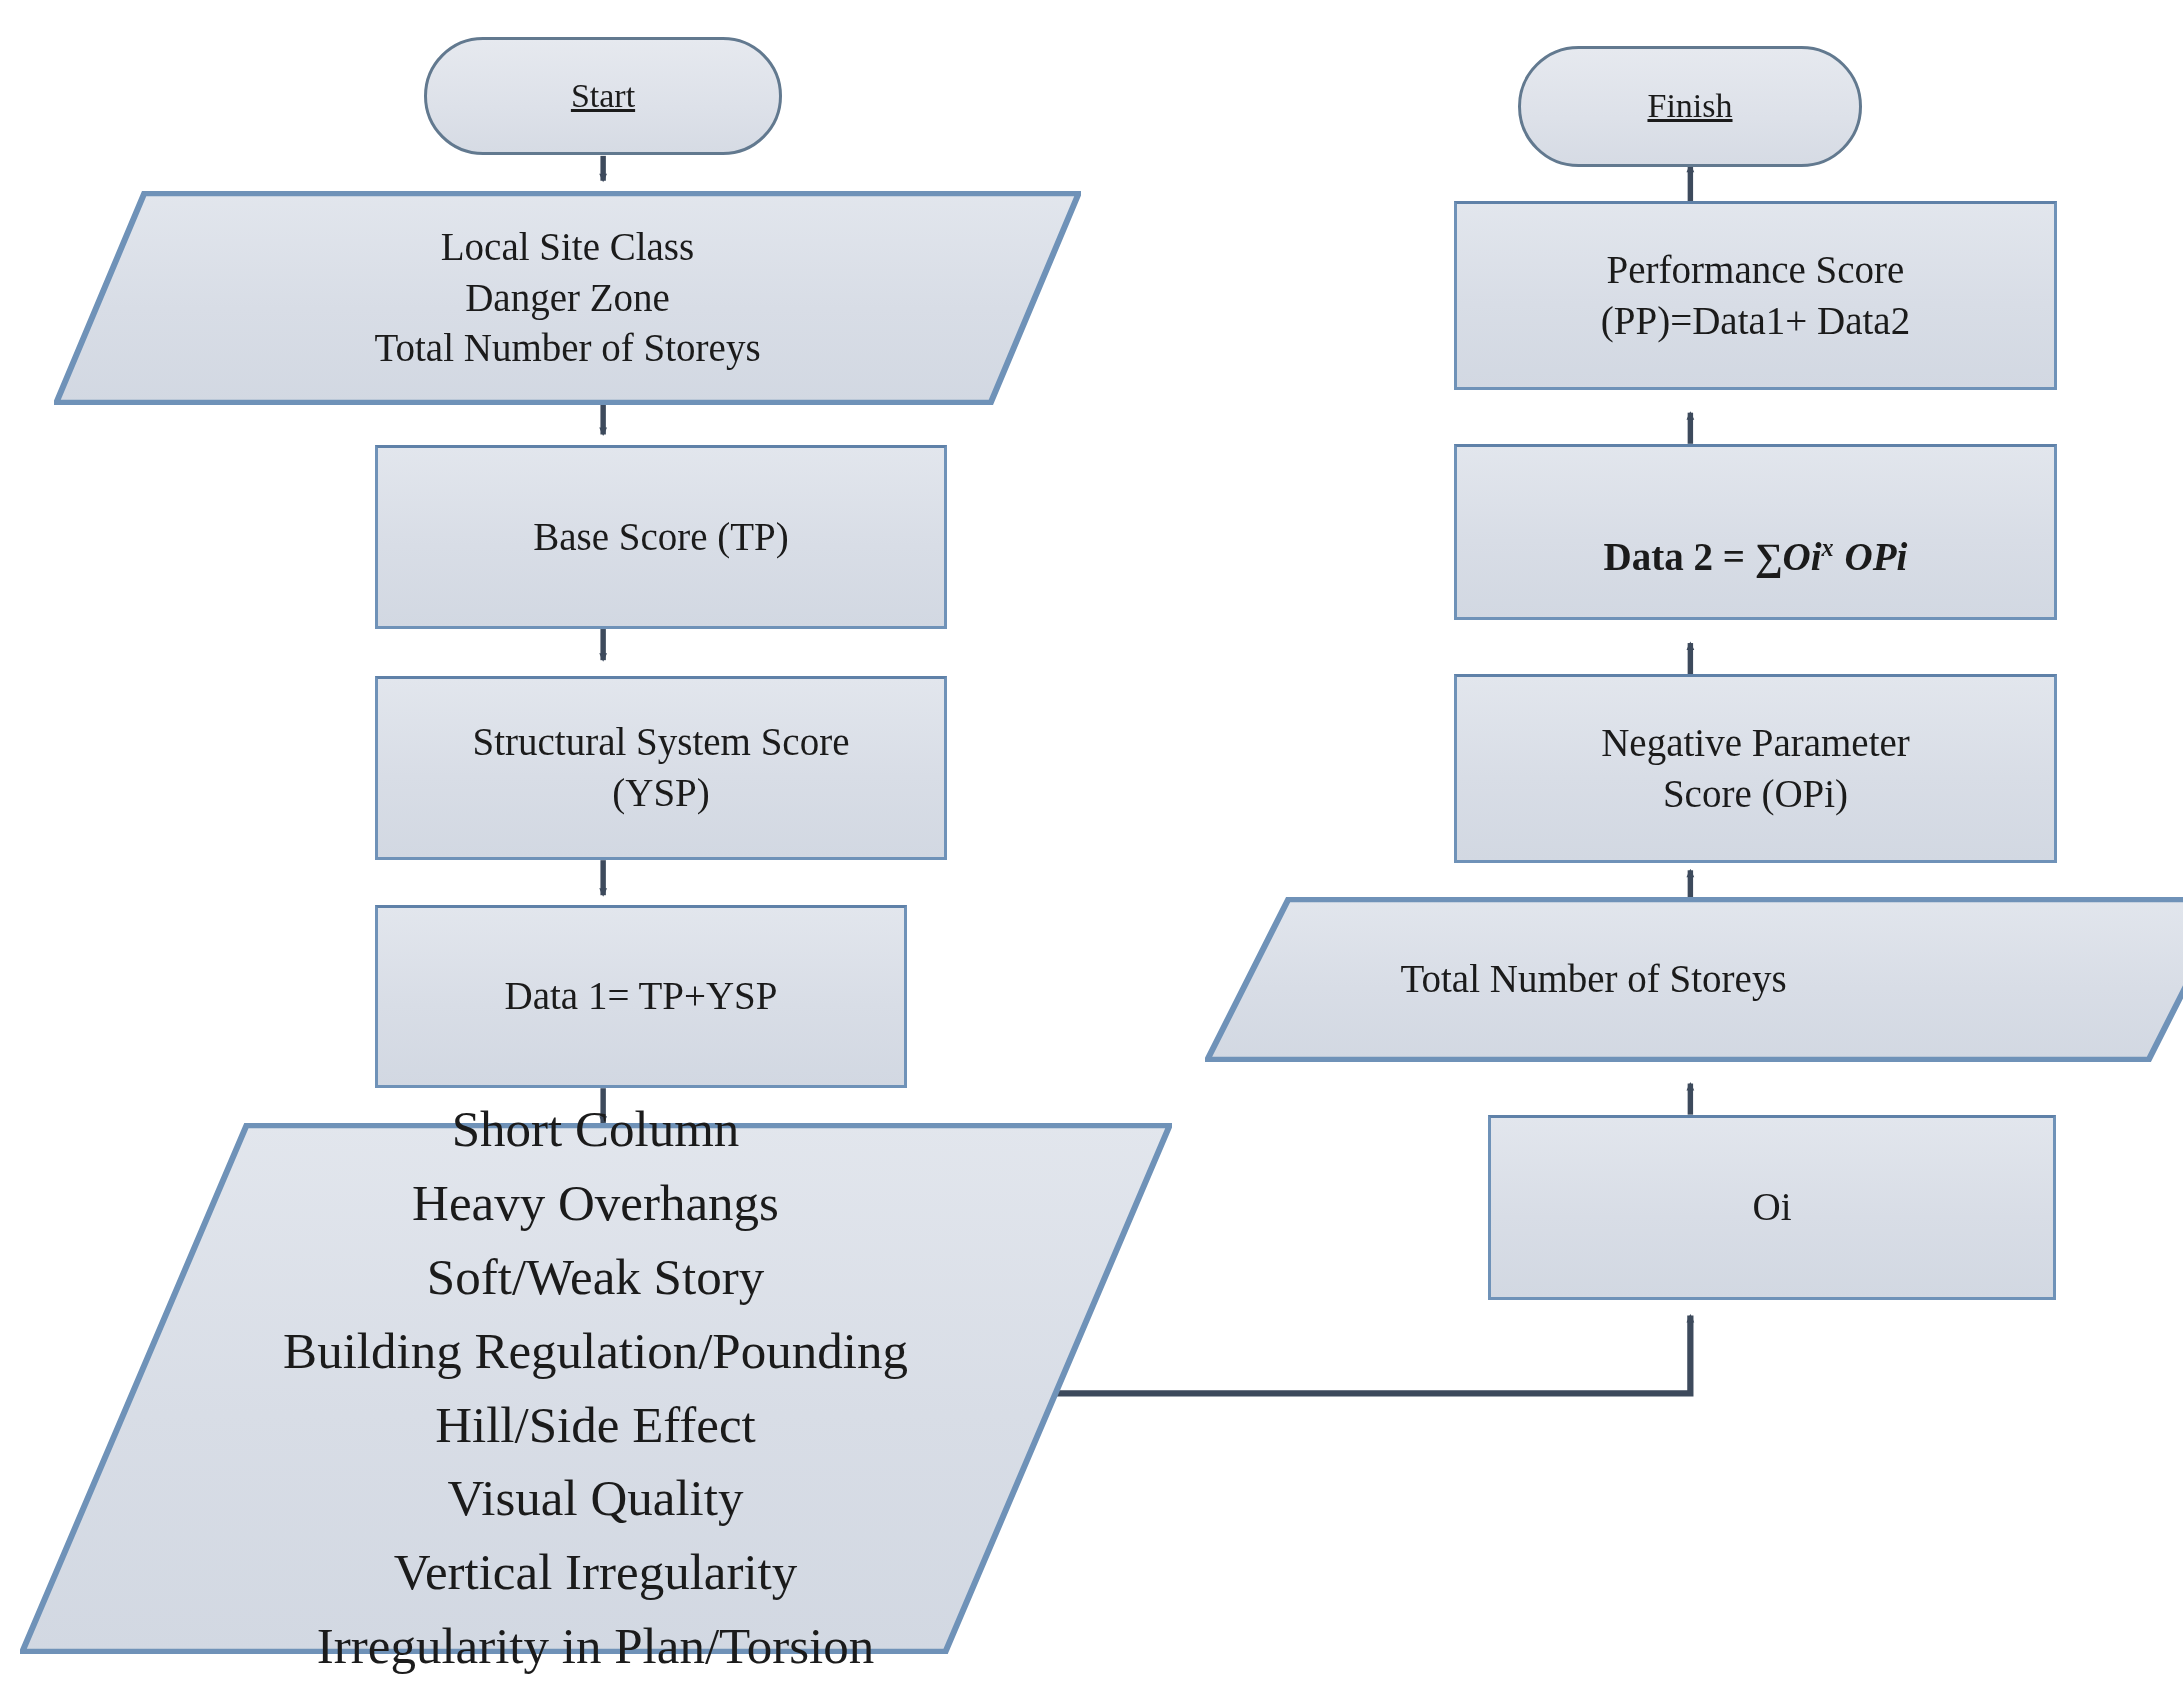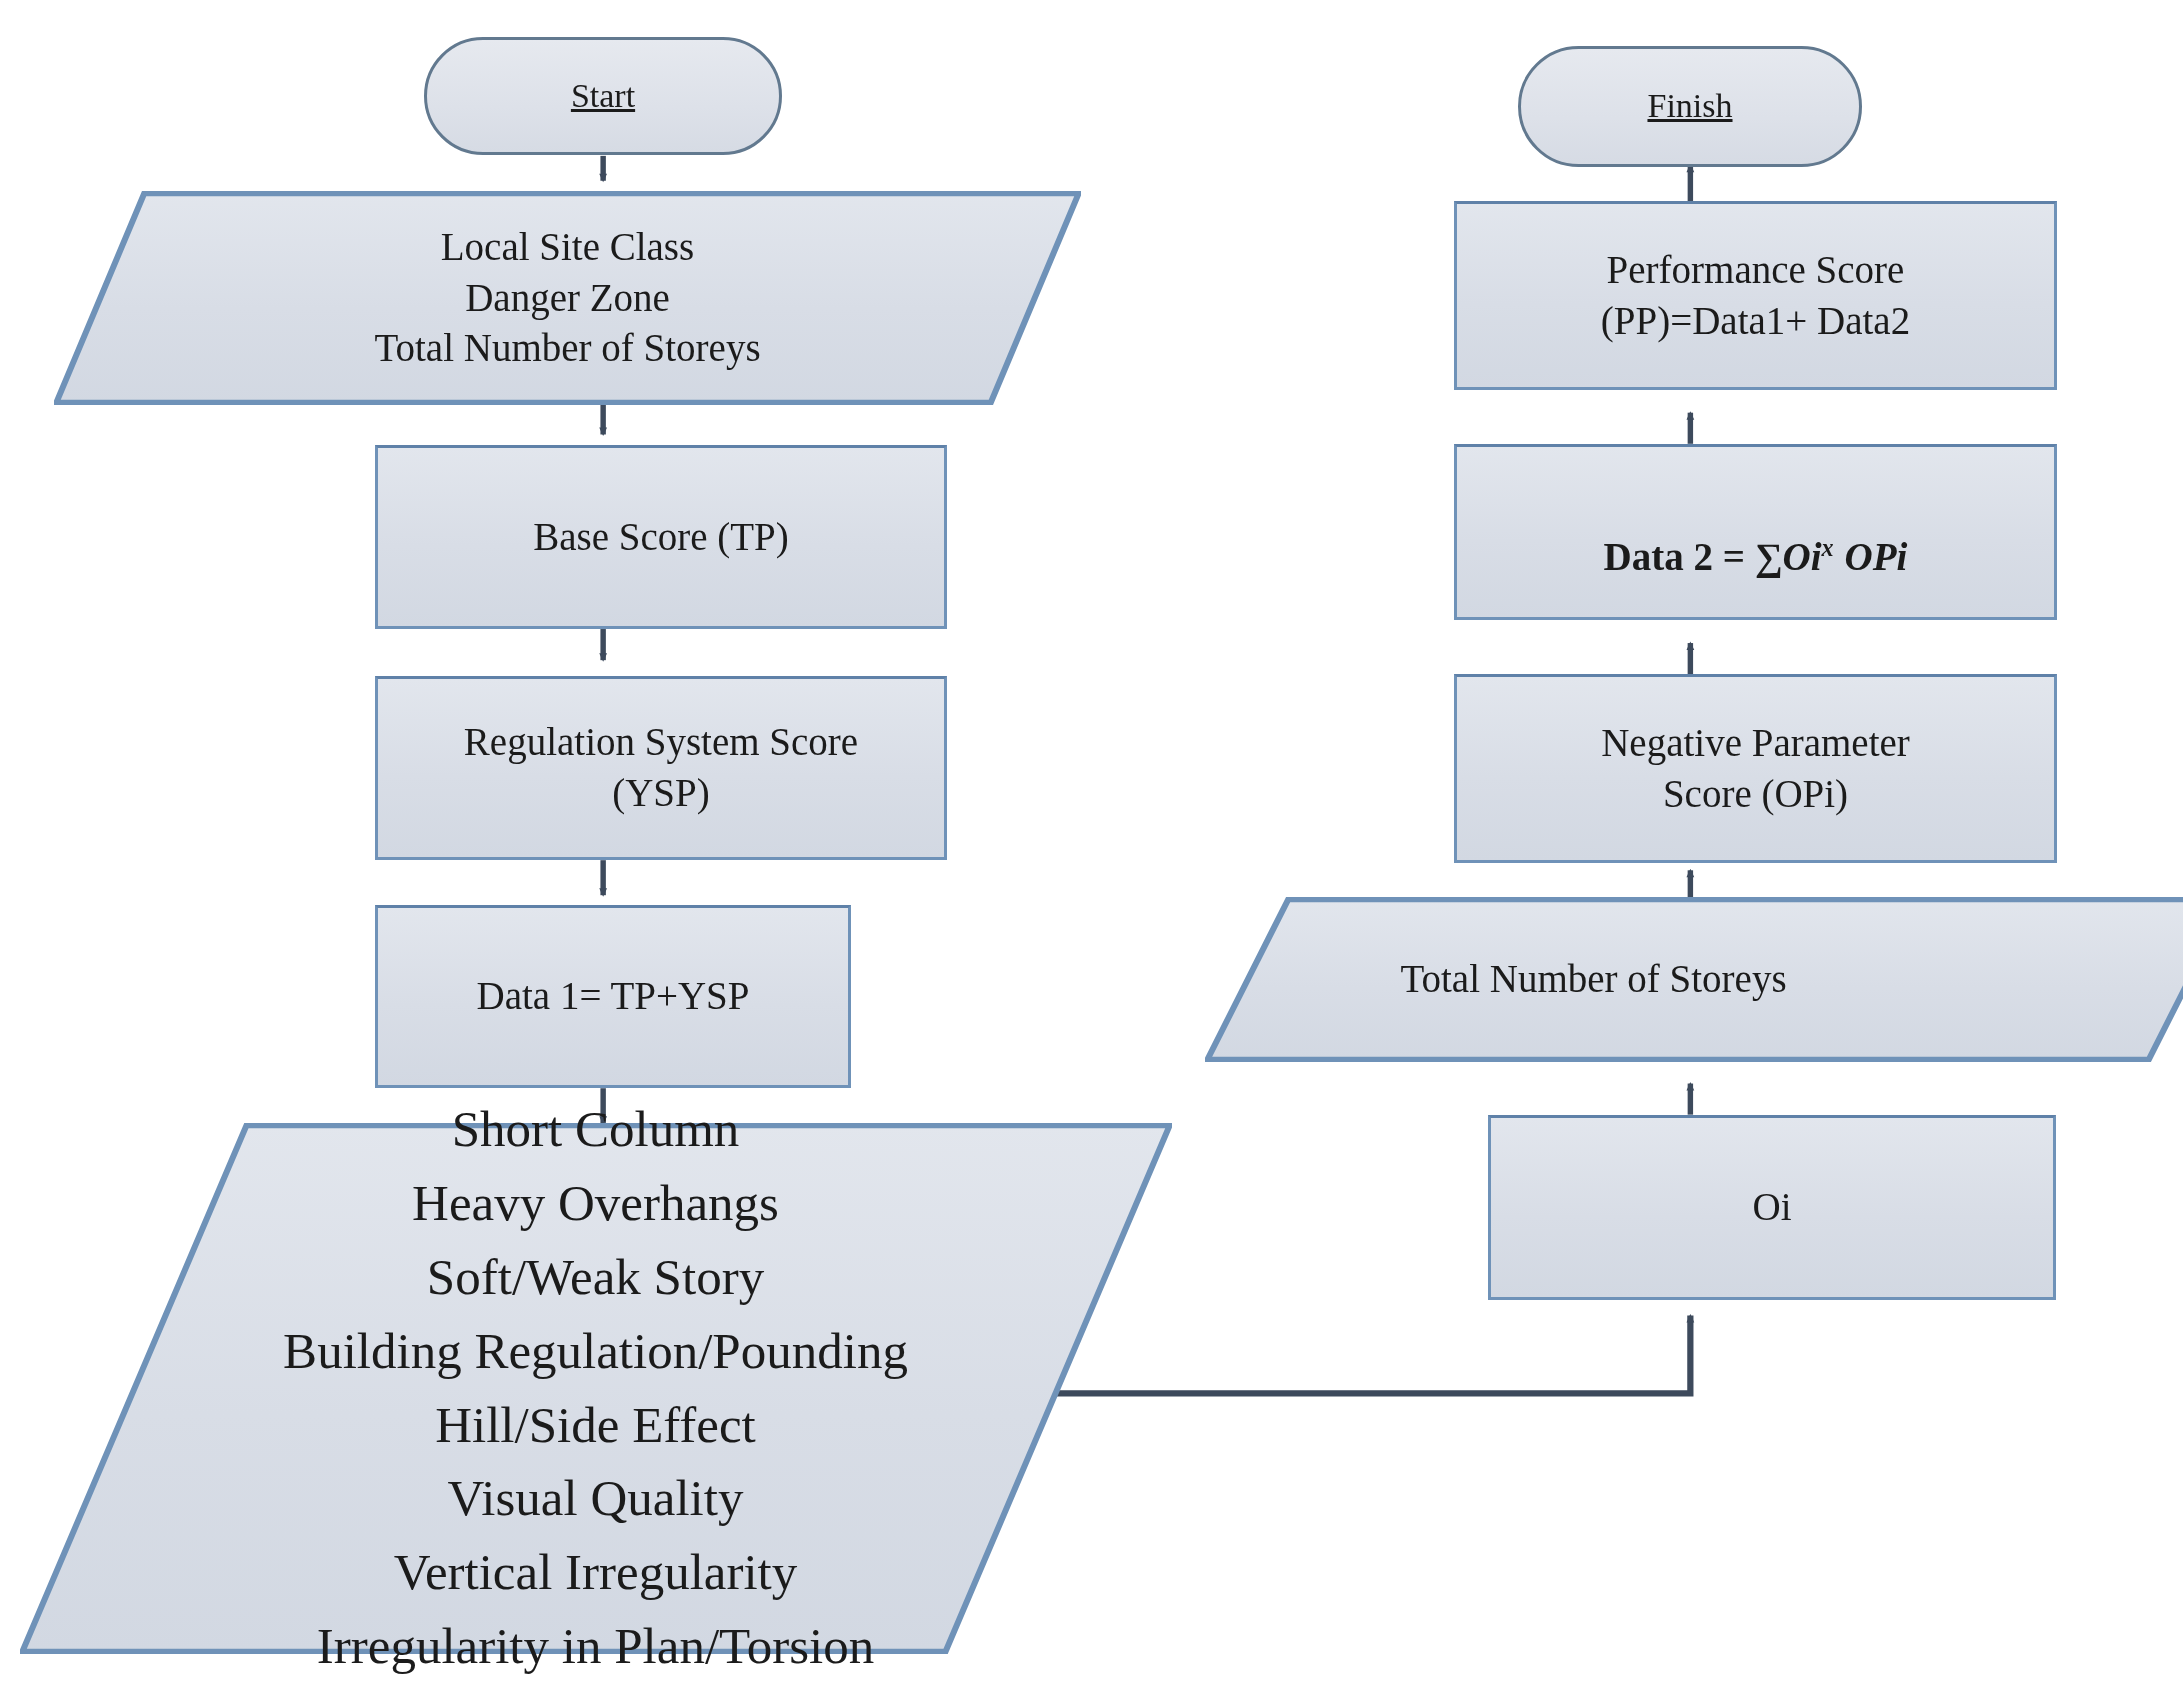--- a/index.html
+++ b/index.html
@@ -154,25 +154,25 @@
     <span class="lbl">Local Site Class
 Danger Zone
 Total Number of Storeys</span>
   </div>
 
   <div class="node rect t-body" style="left:327px; top:445px; width:572px; height:184px;">
     <span class="lbl">Base Score (TP)</span>
   </div>
 
   <div class="node rect t-body" style="left:327px; top:676px; width:572px; height:184px;">
-    <span class="lbl">Regulation System Score
+    <span class="lbl">Structural System Score
 (YSP)</span>
   </div>
 
-  <div class="node rect t-body" style="left:327px; top:905px; width:476px; height:183px;">
+  <div class="node rect t-body" style="left:327px; top:905px; width:532px; height:183px;">
     <span class="lbl">Data 1= TP+YSP</span>
   </div>
 
   <div class="node para t-list" style="left:19.5px; top:1123px; width:1152px; height:531px;">
     <div class="skewbox" style="clip-path: polygon(19.6% 0, 100% 0, 80.4% 100%, 0 100%);
                 -webkit-clip-path: polygon(19.6% 0, 100% 0, 80.4% 100%, 0 100%);
                 border:none;
                 background:
                   linear-gradient(180deg,#e2e6ed 0%,#d8dde6 55%,#d2d8e2 100%);"></div>
     <div class="skewbox" style="background:none; border:none; z-index:1;">

